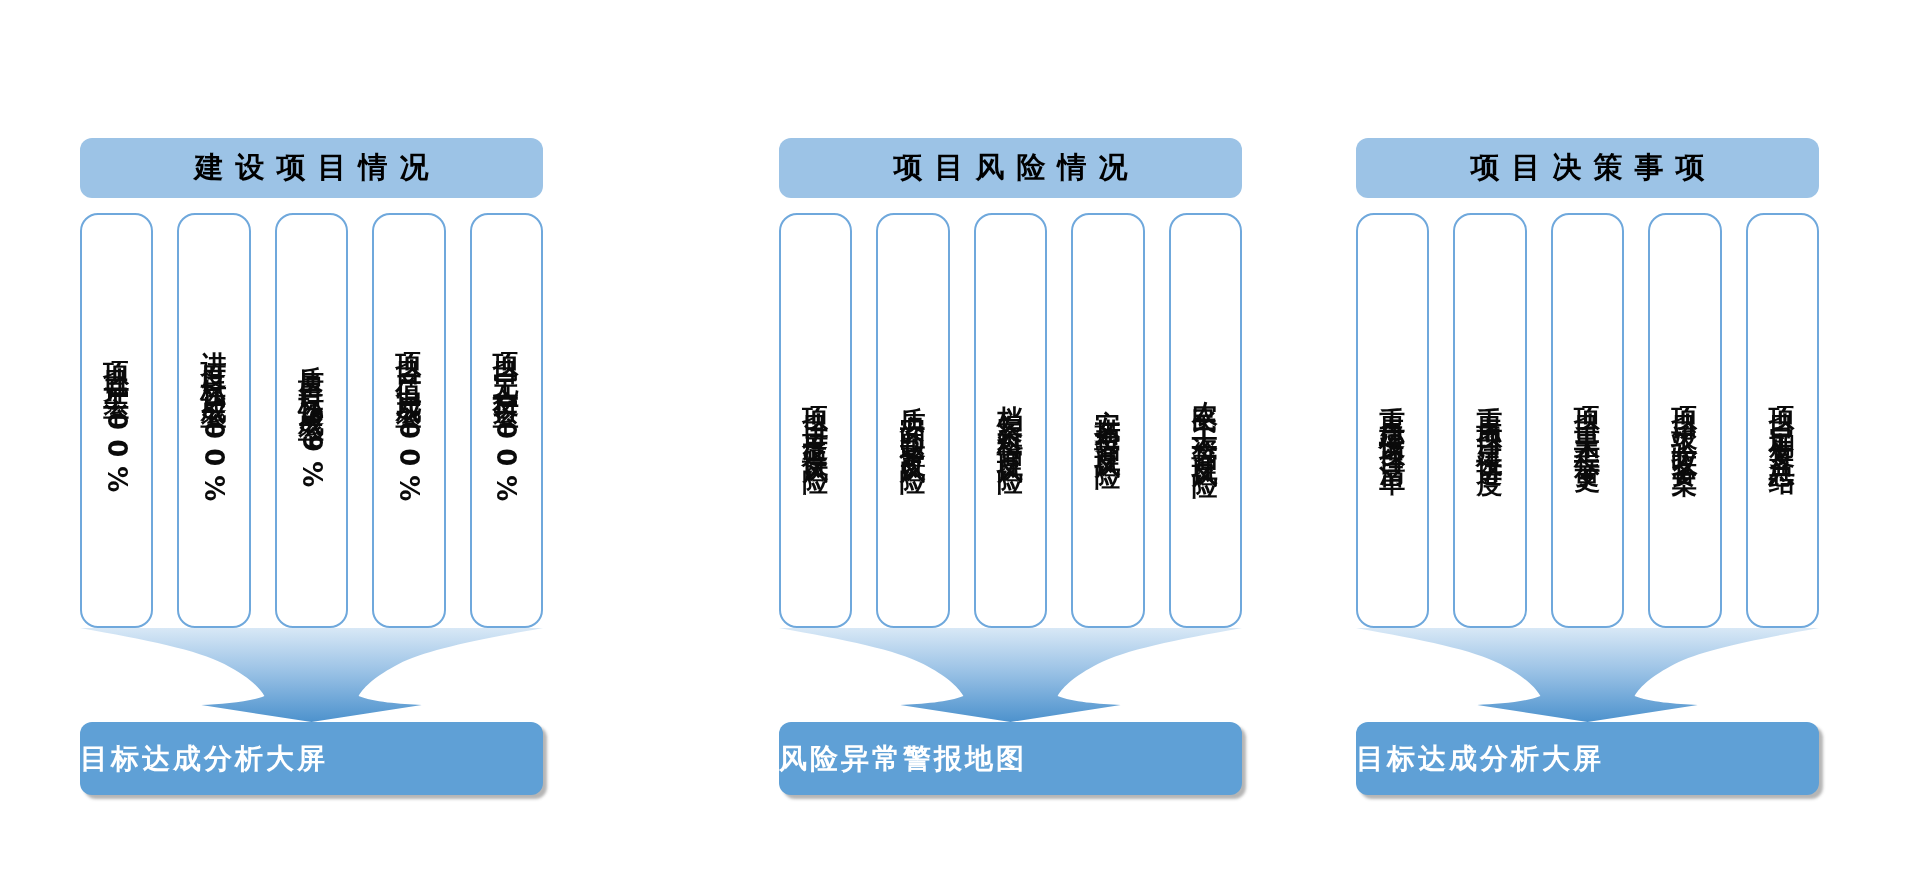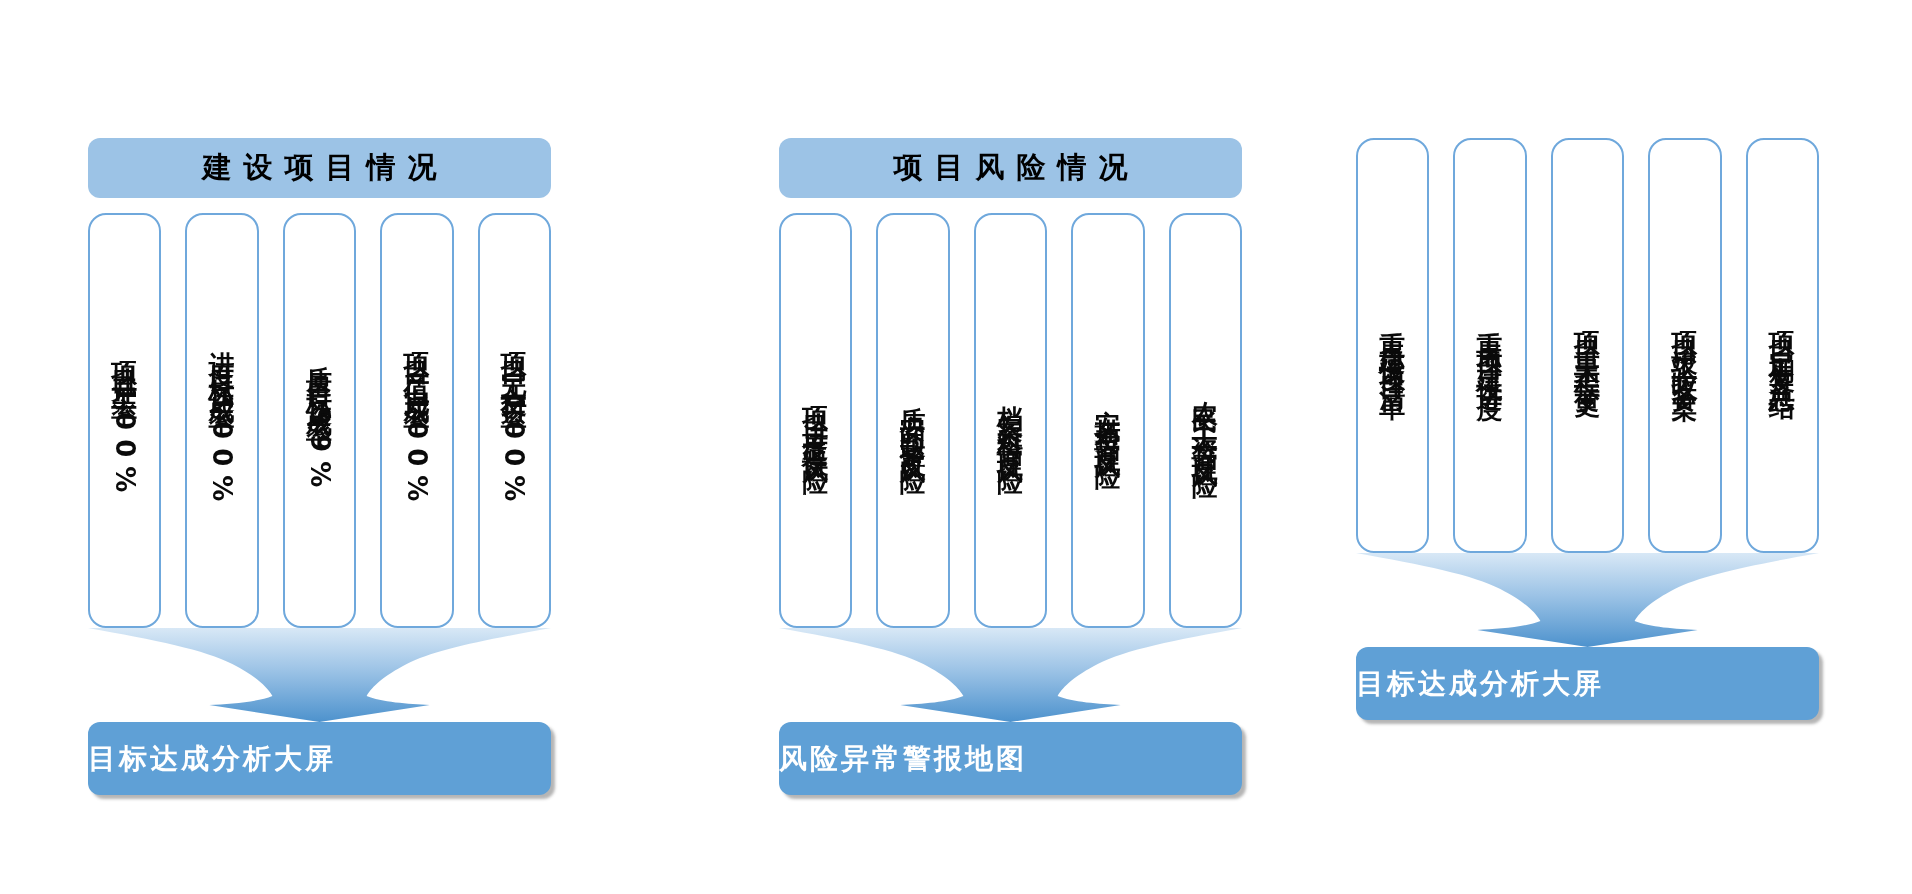--- a/index.html
+++ b/index.html
@@ -15,21 +15,21 @@
     background: #ffffff;
     overflow: hidden;
   }
   .group {
     position: absolute;
     top: 138px;
     width: 463px;
     display: flex;
     flex-direction: column;
   }
-  .group-1 { left: 88px; }
+  .group-1 { left: 80px; }
   .group-2 { left: 779px; }
   .group-3 { left: 1356px; }
 
   .group-header {
     height: 60px;
     border-radius: 12px;
     background: #9CC3E6;
     color: #000000;
     font-weight: 700;
     font-size: 29px;
@@ -152,20 +152,23 @@
     </div>
     <svg class="funnel" viewBox="0 0 462 94" preserveAspectRatio="none">
       <path fill="url(#funnelGrad)" d="M 0 0 L 462 0 C 395 12 345 22 318 36 C 295 48 284 58 278 68 C 292 74 320 76 341 77 L 231 94 L 121 77 C 142 76 170 74 184 68 C 178 58 167 48 144 36 C 117 22 67 12 0 0 Z"></path>
     </svg>
     <div class="group-footer">
       <span>风险异常警报地图</span>
     </div>
   </div>
 
   <div class="group group-3">
+    <div class="group-header">
+      <span>项目决策事项</span>
+    </div>
     <div class="cards">
       <div class="card">
           <span class="card-text">重点建设项目清单</span>
         </div>
       <div class="card">
           <span class="card-text">重点项目建设进度</span>
         </div>
       <div class="card">
           <span class="card-text">项目重大工程变更</span>
         </div>

